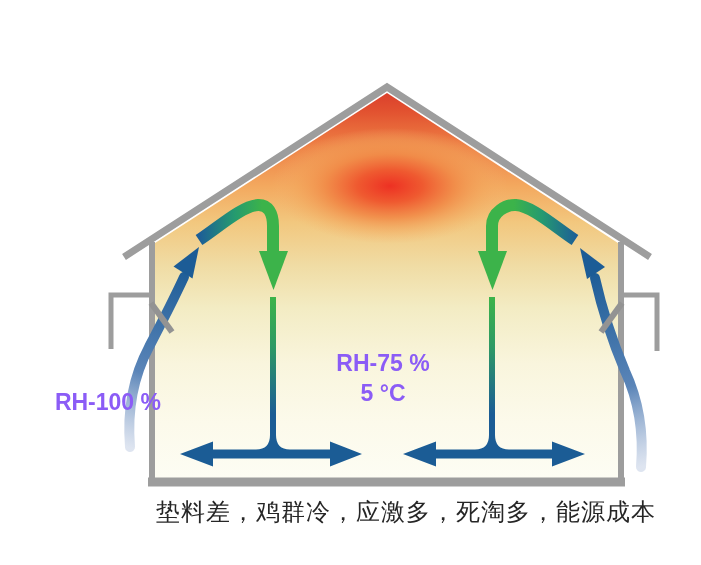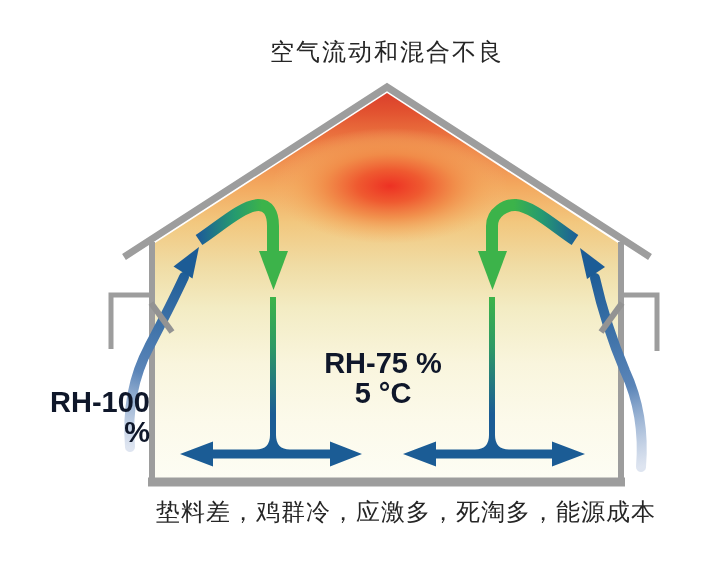--- a/index.html
+++ b/index.html
@@ -12,24 +12,24 @@
     position:absolute;left:137px;top:36px;width:500px;text-align:center;
     font-family:"Liberation Serif","DejaVu Serif",serif;
     font-size:24px;letter-spacing:2px;color:#262626;
   }
   .caption{
     position:absolute;left:156px;top:498px;width:560px;text-align:left;
     font-family:"Liberation Serif","DejaVu Serif",serif;
     font-size:24px;letter-spacing:1px;line-height:29px;color:#262626;
   }
   .air-label{
-    position:absolute;font-weight:bold;color:#0f172a;
-    font-size:29px;line-height:30px;
+    position:absolute;font-weight:bold;color:#8b5cf6;
+    font-size:23px;line-height:30px;
   }
-  .air-label.outside{left:23px;top:387px;width:127px;text-align:right;}
+  .air-label.outside{left:34px;top:387px;width:127px;text-align:right;}
   .air-label.inside{left:283px;top:348px;width:200px;text-align:center;}
 </style>
 </head>
 <body>
 
 <div id="stage">
 
   <svg width="701" height="565" viewBox="0 0 701 565">
     <defs>
       <linearGradient id="interiorGrad" gradientUnits="userSpaceOnUse" x1="0" y1="88" x2="0" y2="482">
@@ -103,21 +103,20 @@
     <polygon points="478,251 507,251 492.5,290" fill="#3cb34a"></polygon>
 
     <path d="M 180,454 L 213,441.5 L 213,449.5 L 256,449.5 Q 270,449.5 270,435 L 270,297
              L 276,297 L 276,435 Q 276,449.5 290,449.5 L 330,449.5 L 330,441.5 L 362,454
              L 330,466.5 L 330,458.5 L 213,458.5 L 213,466.5 Z" fill="url(#dropGrad)"></path>
     <path d="M 403,454 L 436,441.5 L 436,449.5 L 475,449.5 Q 489,449.5 489,435 L 489,297
              L 495,297 L 495,435 Q 495,449.5 509,449.5 L 552,449.5 L 552,441.5 L 585,454
              L 552,466.5 L 552,458.5 L 436,458.5 L 436,466.5 Z" fill="url(#dropGrad)"></path>
   </svg>
 
-  <div class="title">空气流动和混合不良</div>
 
   <div class="air-label outside">
     <div>RH-100 %</div>
   </div>
 
   <div class="air-label inside">
     <div>RH-75 %</div>
     <div>5 °C</div>
   </div>
 

